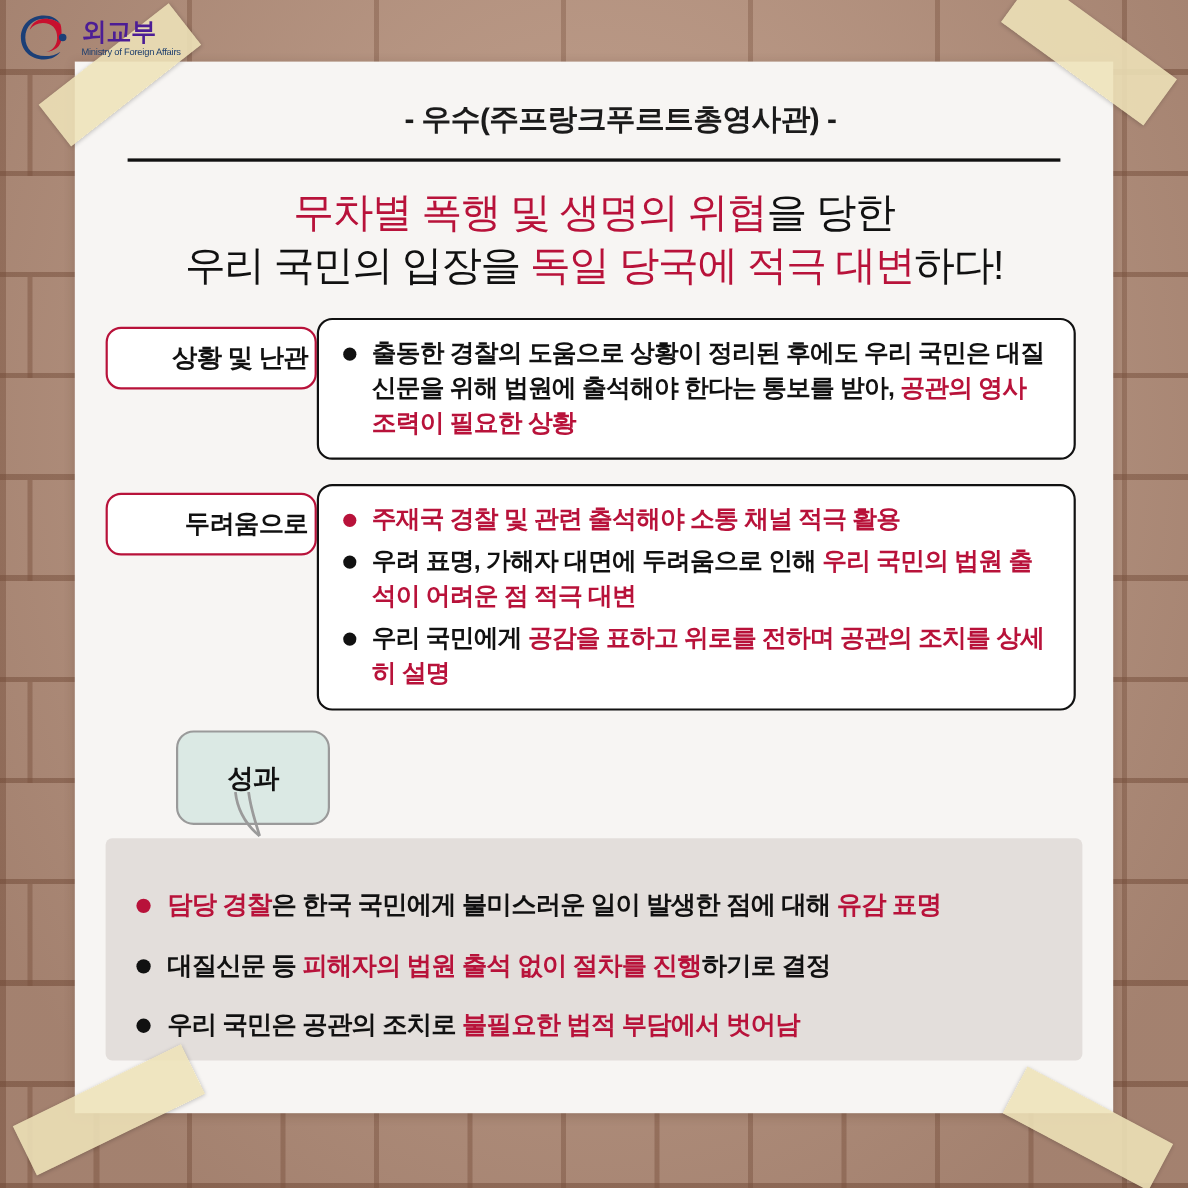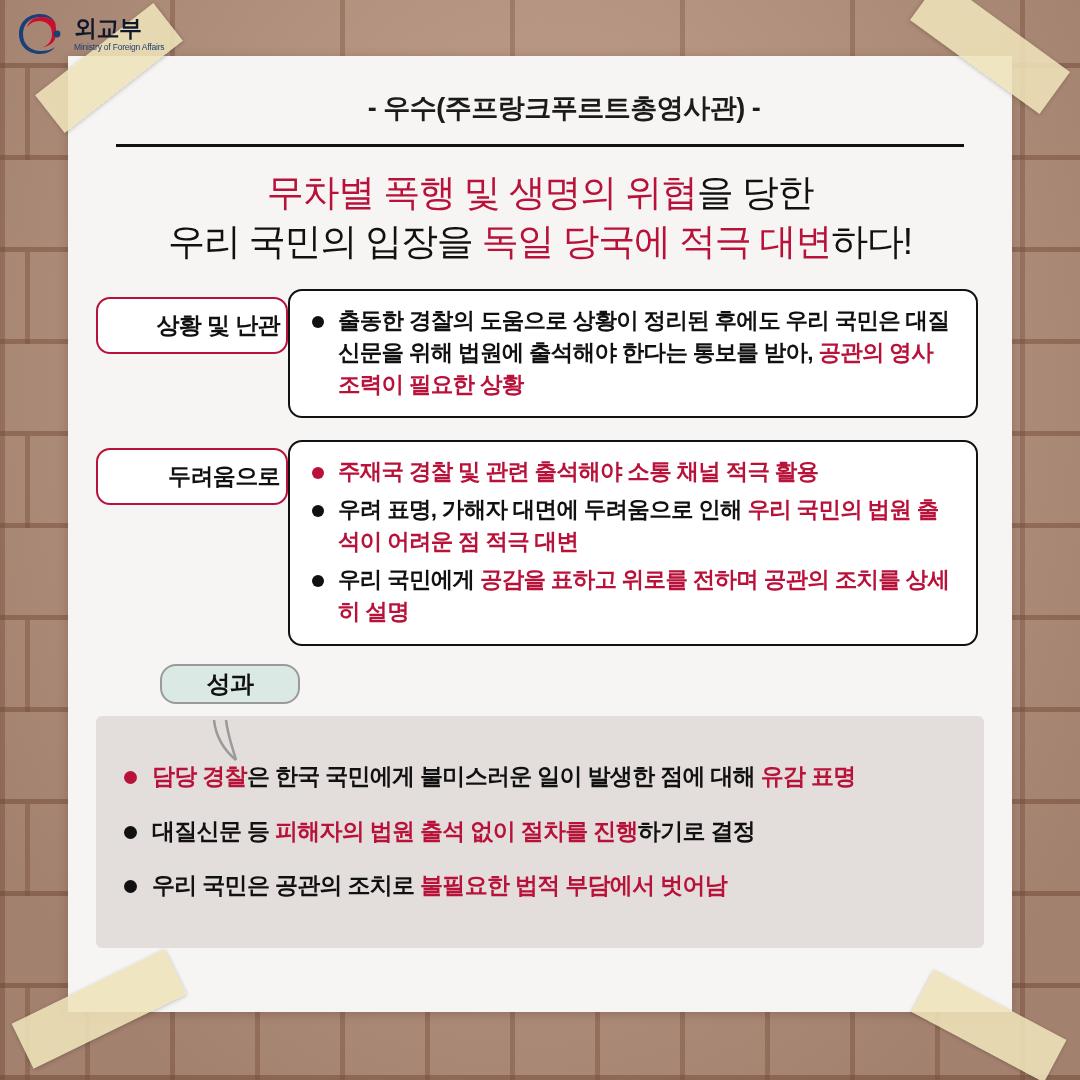--- a/index.html
+++ b/index.html
@@ -39,21 +39,21 @@
   
   #logo {
     position: absolute; left: 14px; top: 8px;
     display: flex; align-items: center; gap: 8px;
     z-index: 8;
   }
   #logo .mark { width: 52px; height: 52px; position: relative; }
   #logo .mark svg { display: block; }
   #logo .words { line-height: 1.05; }
   #logo .words .kr {
-    font-size: 23px; font-weight: 700; color: #0f172a; letter-spacing: -0.5px;
+    font-size: 23px; font-weight: 700; color: #4c1d95; letter-spacing: -0.5px;
   }
   #logo .words .en {
     font-size: 8.5px; color: #20406e; letter-spacing: -0.2px; margin-top: 2px;
   }
 
   
   .tape {
     position: absolute;
     background: rgba(238,226,184,0.88);
     box-shadow: 0 1px 4px rgba(0,0,0,0.22);
@@ -137,35 +137,35 @@
   #result-wrap {
     position: relative;
     margin: 18px 0 0 92px;
     width: 140px;
   }
   #result-bubble {
     border: 2.5px solid #9a9a9a;
     border-radius: 16px;
     background: #dbe9e4;
     text-align: center;
-    padding: 2px 0;
+    padding: 25px 0;
     font-size: 24px; font-weight: 700; color: #111; letter-spacing: -0.6px;
   }
   #result-tail {
     position: absolute; left: 52px; top: 56px;
     width: 26px; height: 42px;
   }
 
   
   #outcome {
     margin: 12px 28px 0 28px;
     background: #e3dedb;
     border-radius: 6px;
     padding: 44px 26px 44px 22px;
-    height: 232px;
+    height: 202px;
   }
   #outcome ul.bullets > li {
     font-size: 23px; margin-bottom: 22px; padding-left: 34px;
   }
   #outcome ul.bullets > li::before { left: 6px; top: 11px; width: 13px; height: 13px; }
 </style>
 </head>
 <body>
 
 <div id="brick-bg">

